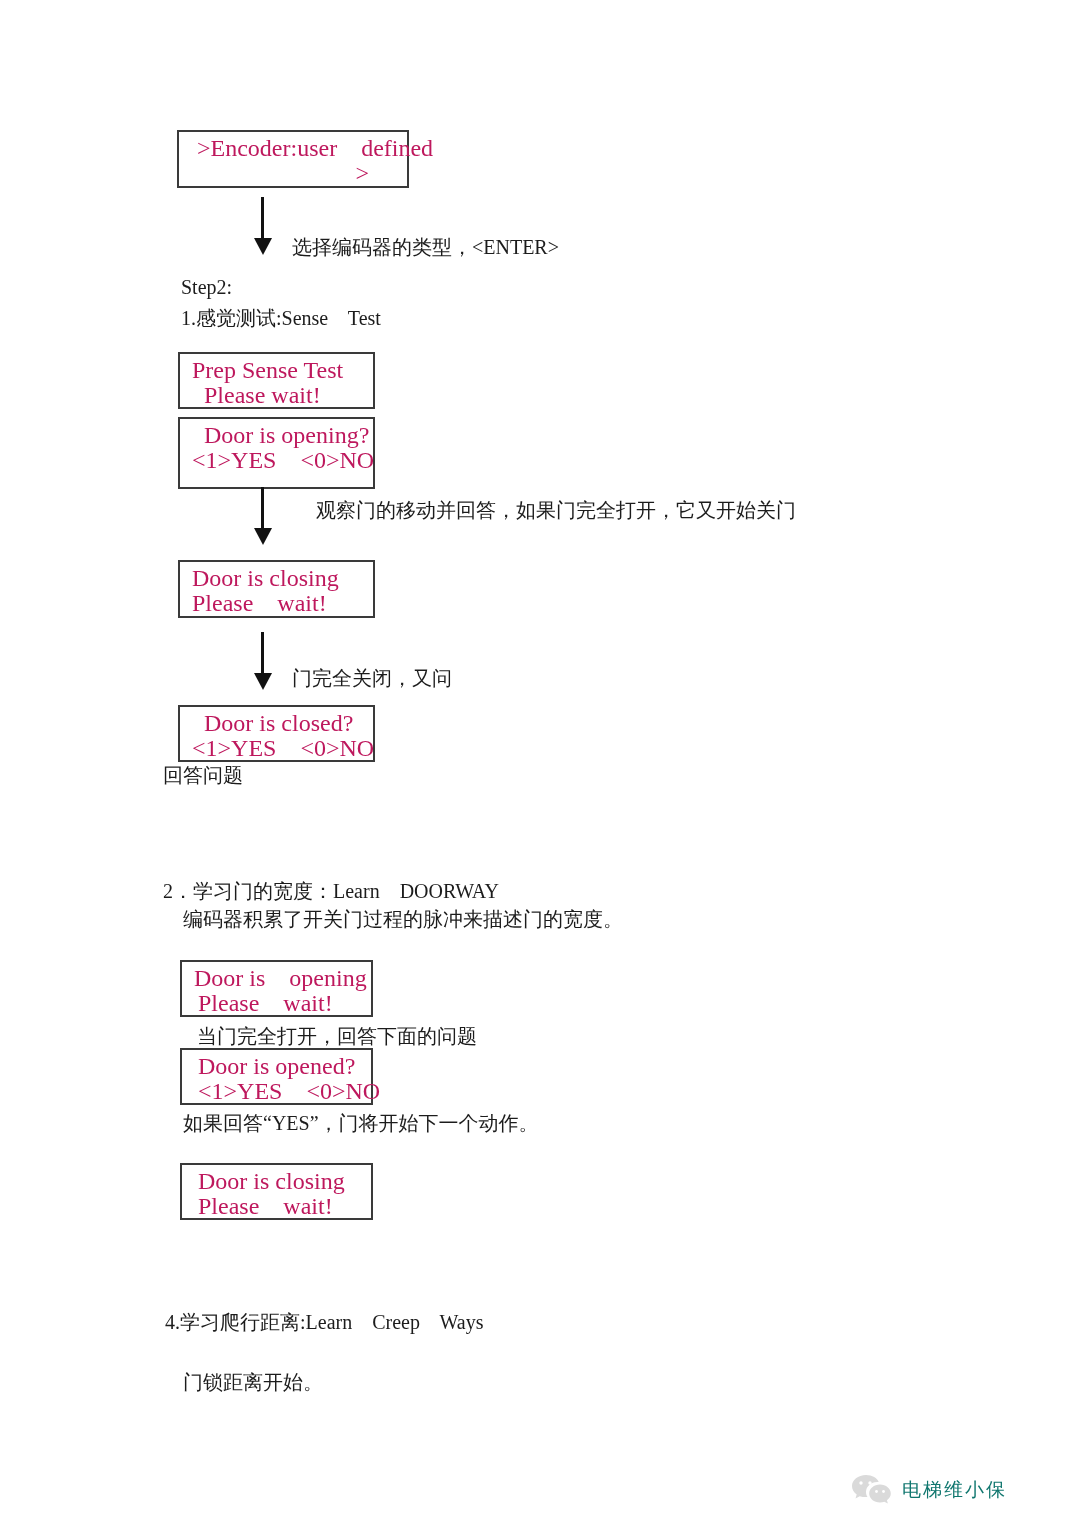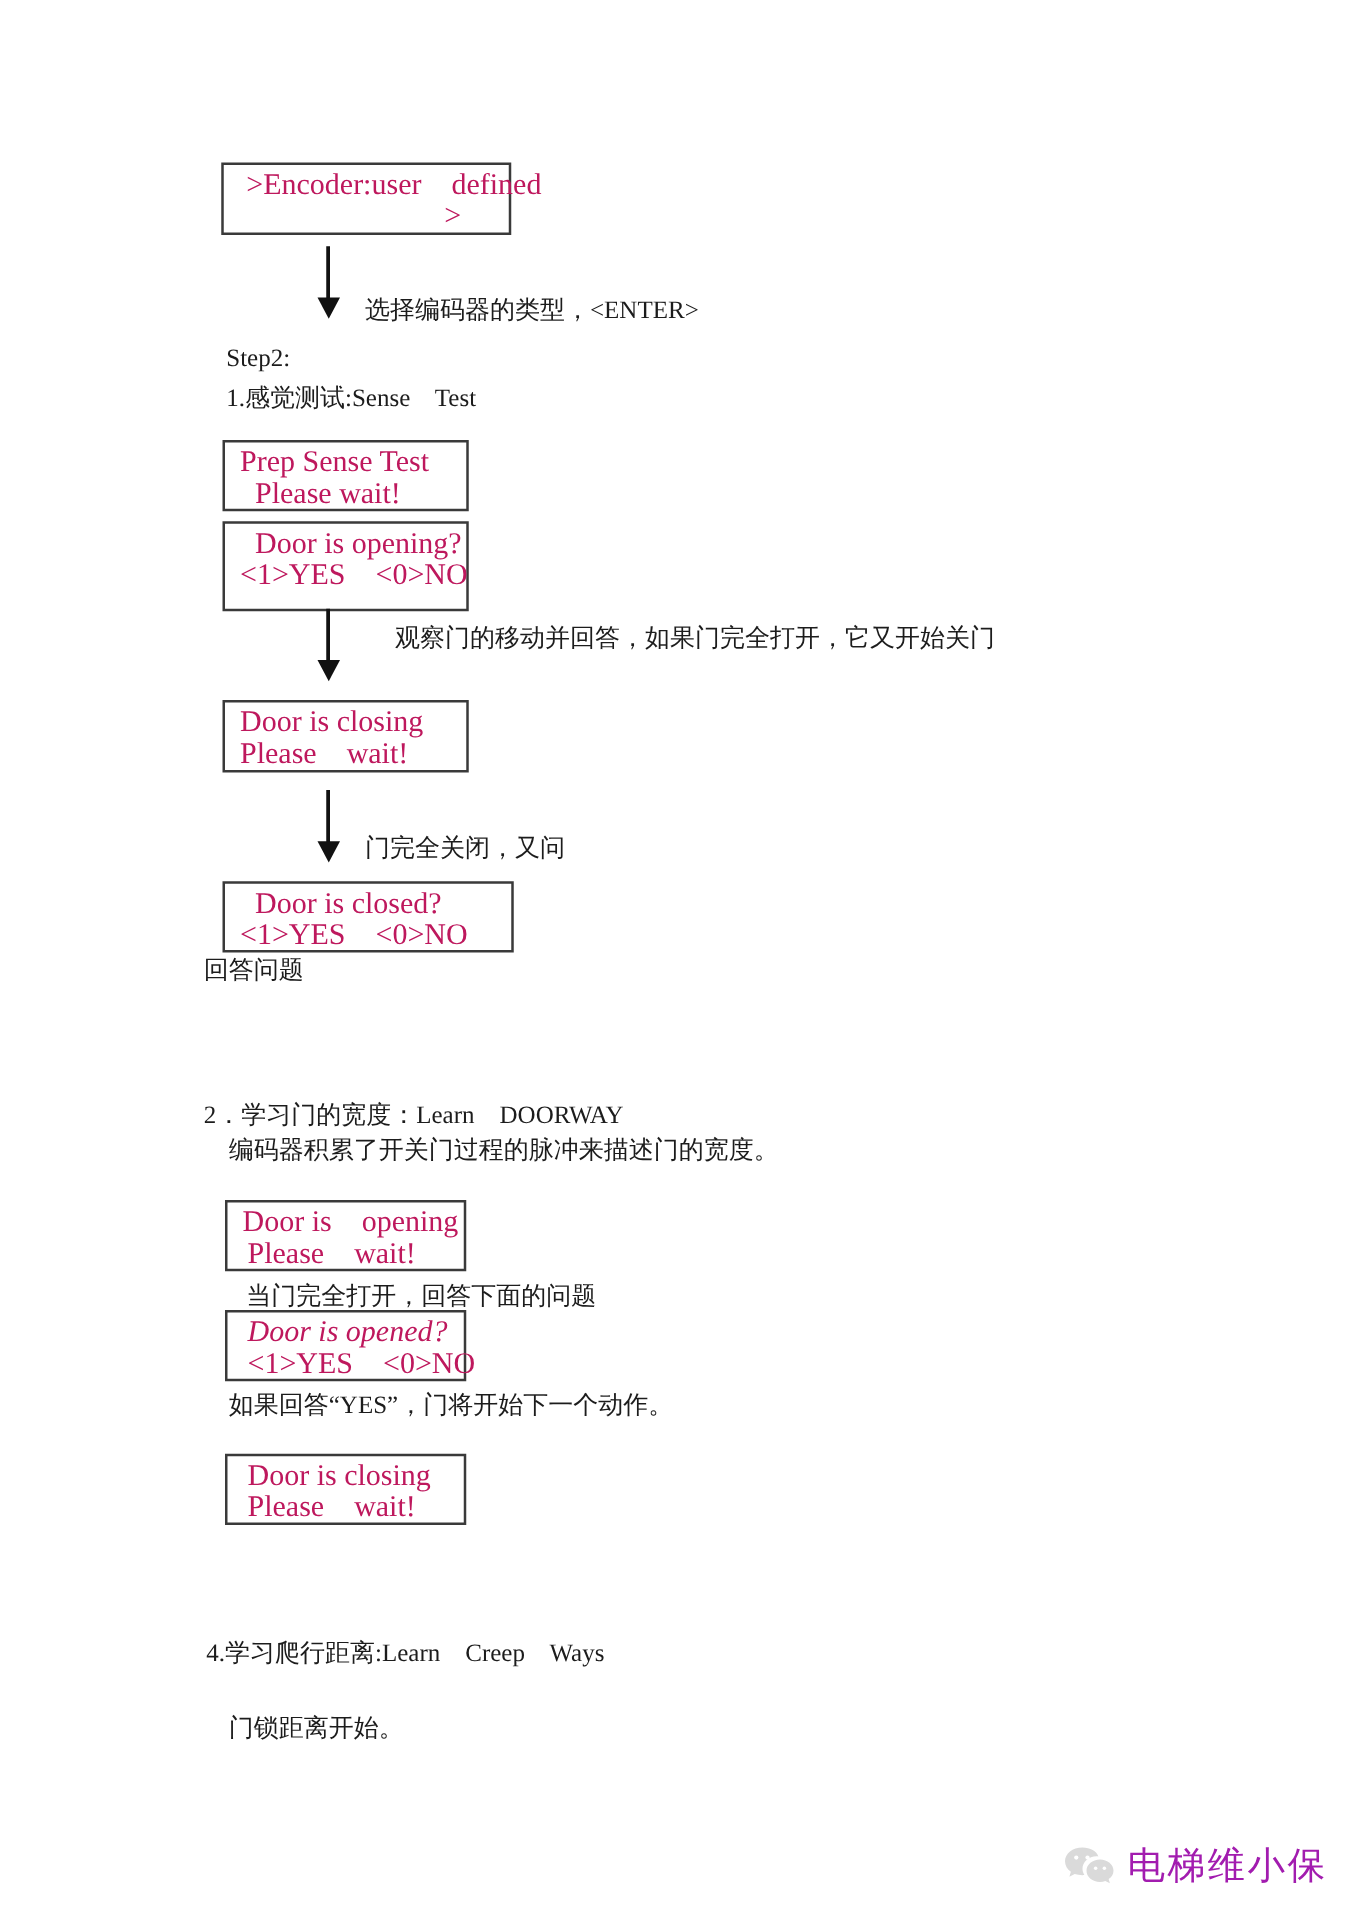--- a/index.html
+++ b/index.html
@@ -53,23 +53,23 @@
     color:#1c1c1c;
   }
   .watermark{
     position:absolute;
     display:flex;
     align-items:center;
     gap:8px;
     color:#d4d4d4;
   }
   .wm-text{
-    font-size:30px;
+    font-size:19px;
     letter-spacing:2px;
-    color:#a21caf;
+    color:#0f766e;
     text-shadow:1px 1px 0 #ffffff;
     white-space:pre;
   }
   .wm-icon{display:inline-block;line-height:0;}
 </style>
 </head>
 <body>
 
 <div id="page">
 
@@ -99,39 +99,39 @@
   <div class="note" style="left:292px;top:497px;margin-left:24px;">观察门的移动并回答，如果门完全打开，它又开始关门</div>
 
   <div class="lcd-box" style="left:178px;top:560px;width:197px;height:58px;">
     <div class="line" style="padding-left:12px;">Door is closing</div>
     <div class="line" style="padding-left:12px;">Please    wait!</div>
   </div>
 
   <div class="arrow" style="left:261px;top:632px;height:42px;"></div>
   <div class="note" style="left:292px;top:665px;">门完全关闭，又问</div>
 
-  <div class="lcd-box" style="left:178px;top:705px;width:233px;height:57px;">
+  <div class="lcd-box" style="left:178px;top:705px;width:197px;height:57px;">
     <div class="line" style="padding-left:24px;">Door is closed?</div>
     <div class="line" style="padding-left:12px;">&lt;1&gt;YES    &lt;0&gt;NO</div>
   </div>
 
   <div class="note" style="left:163px;top:762px;">回答问题</div>
 
   <div class="heading" style="left:163px;top:878px;">2．学习门的宽度：Learn    DOORWAY</div>
   <div class="note" style="left:183px;top:906px;">编码器积累了开关门过程的脉冲来描述门的宽度。</div>
 
   <div class="lcd-box" style="left:180px;top:960px;width:193px;height:57px;">
     <div class="line" style="padding-left:12px;">Door is    opening</div>
     <div class="line" style="padding-left:16px;">Please    wait!</div>
   </div>
 
   <div class="note" style="left:197px;top:1023px;">当门完全打开，回答下面的问题</div>
 
   <div class="lcd-box" style="left:180px;top:1048px;width:193px;height:57px;">
-    <div class="line" style="padding-left:16px;font-style:italic;">Door is opened?</div>
+    <div class="line" style="padding-left:16px;">Door is opened?</div>
     <div class="line" style="padding-left:16px;">&lt;1&gt;YES    &lt;0&gt;NO</div>
   </div>
 
   <div class="note" style="left:183px;top:1110px;">如果回答“YES”，门将开始下一个动作。</div>
 
   <div class="lcd-box" style="left:180px;top:1163px;width:193px;height:57px;">
     <div class="line" style="padding-left:16px;">Door is closing</div>
     <div class="line" style="padding-left:16px;">Please    wait!</div>
   </div>
 

